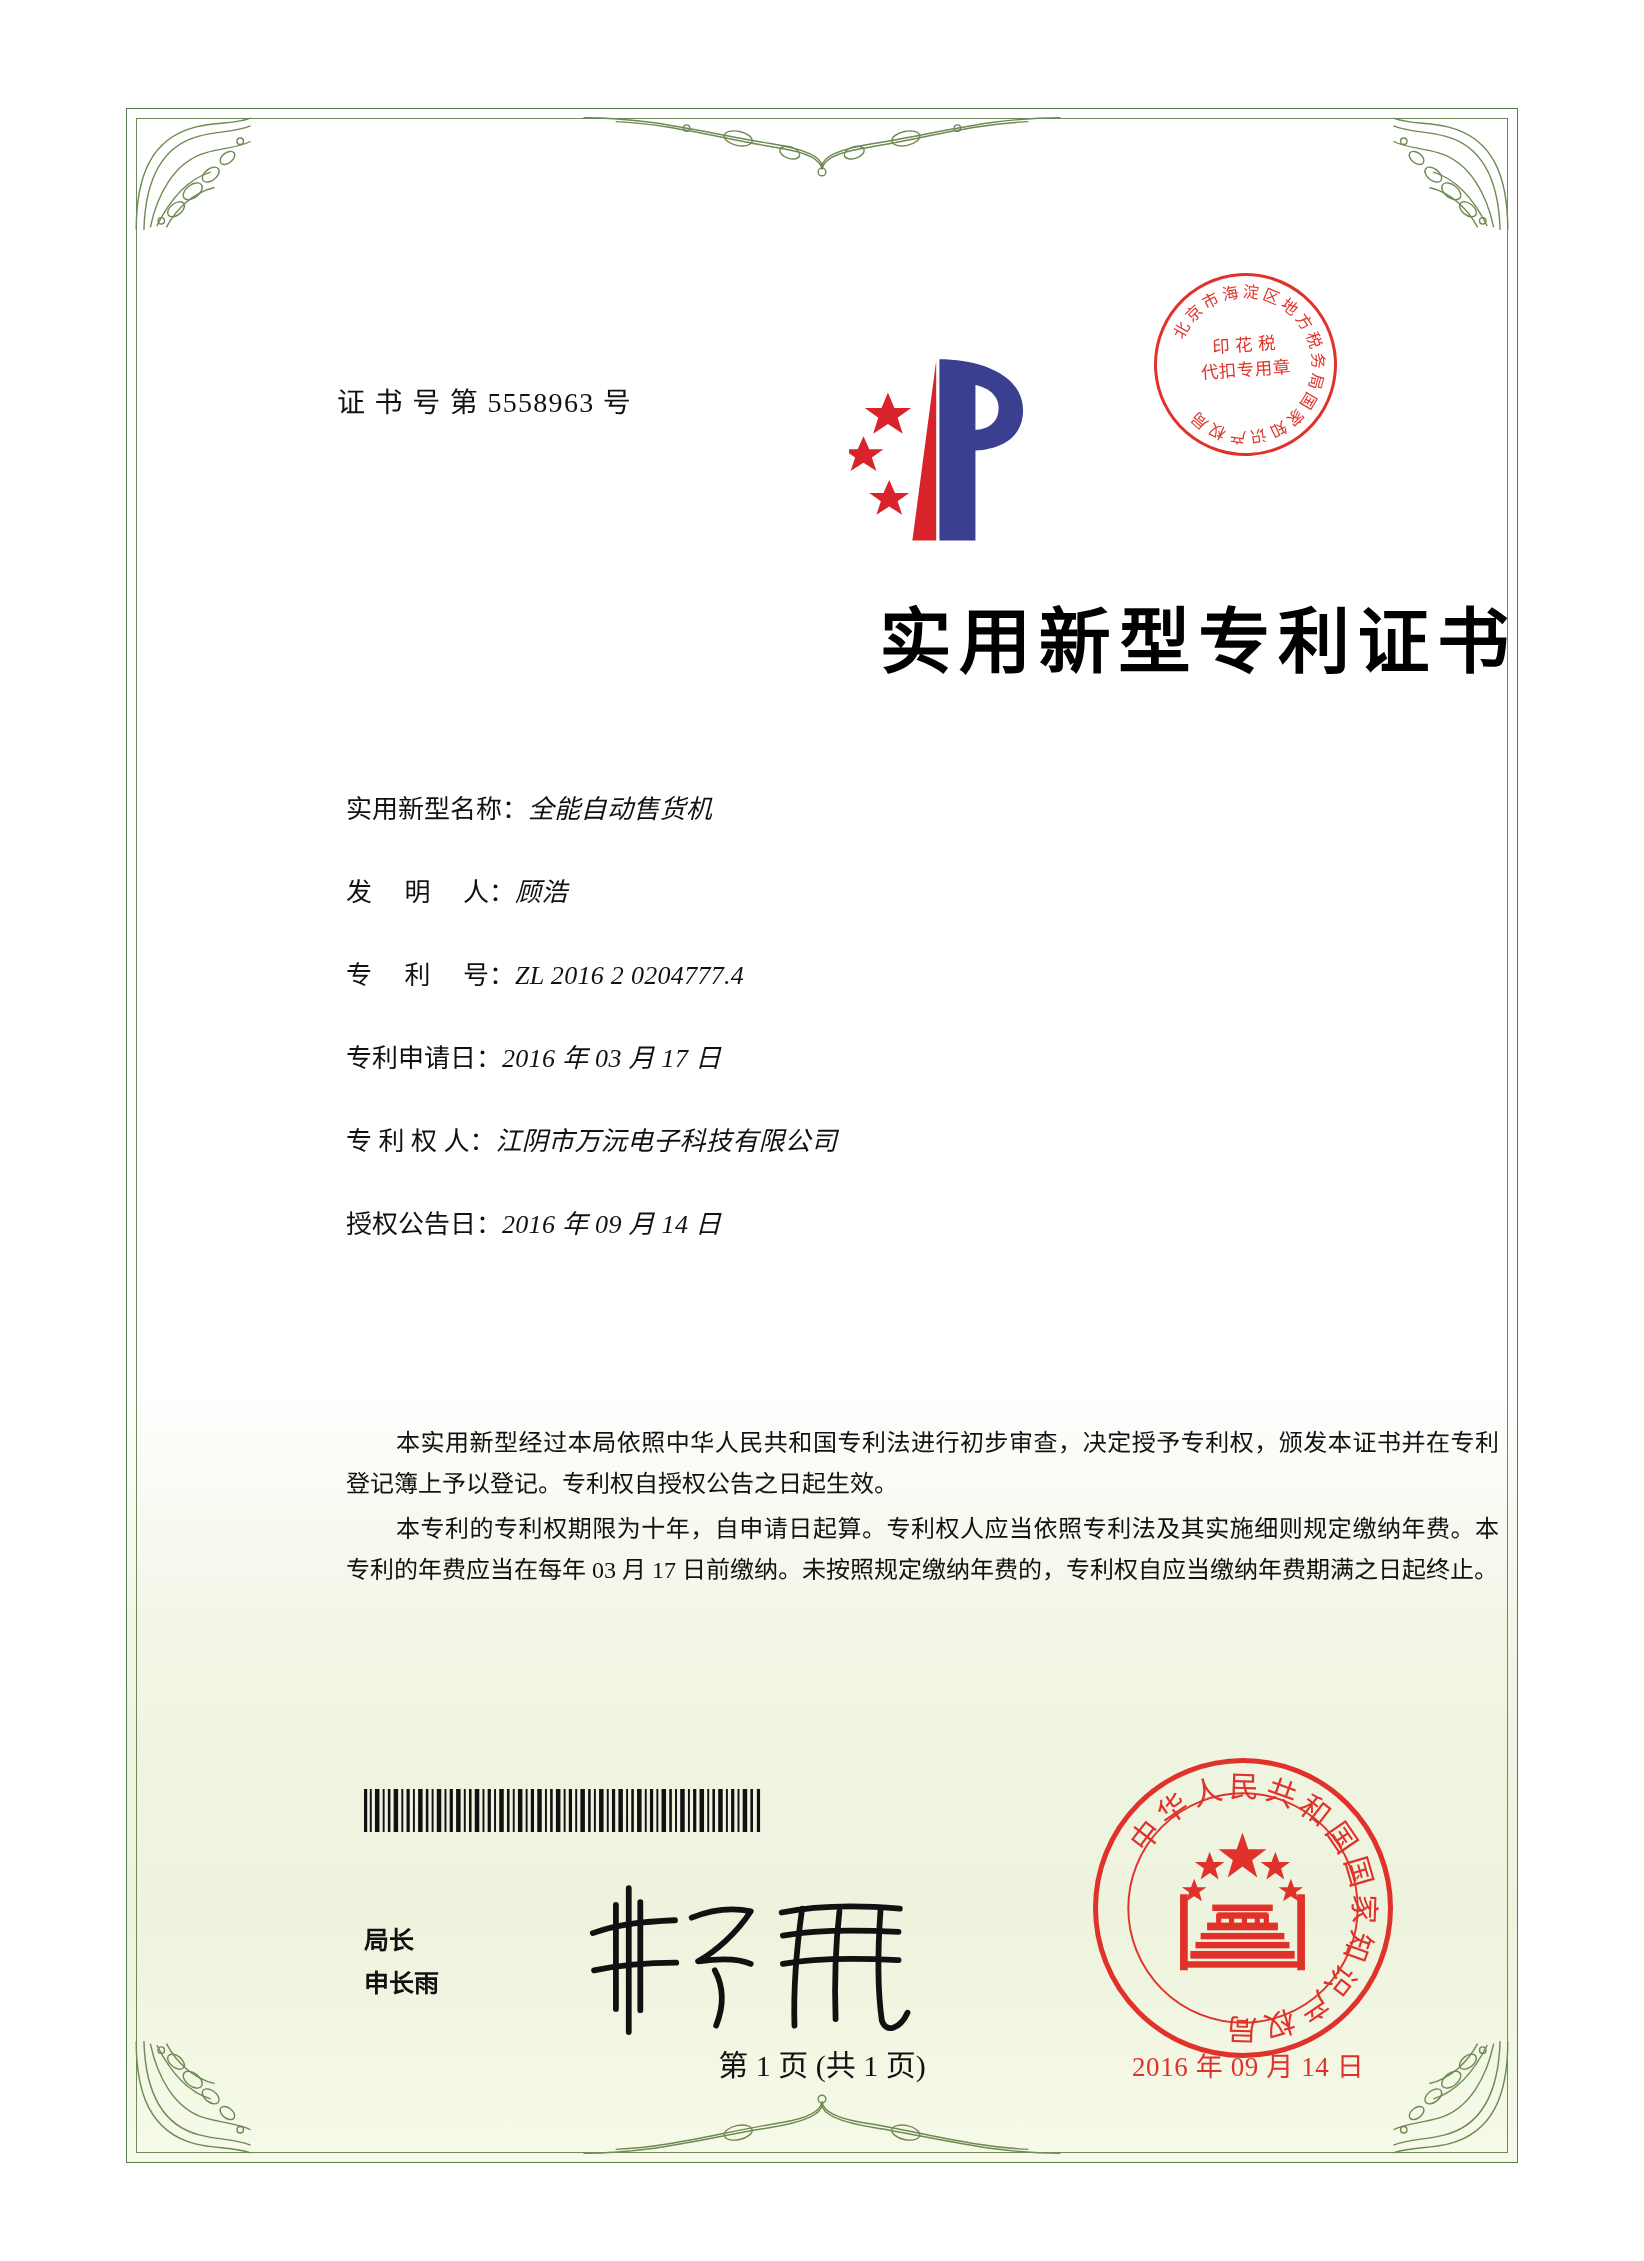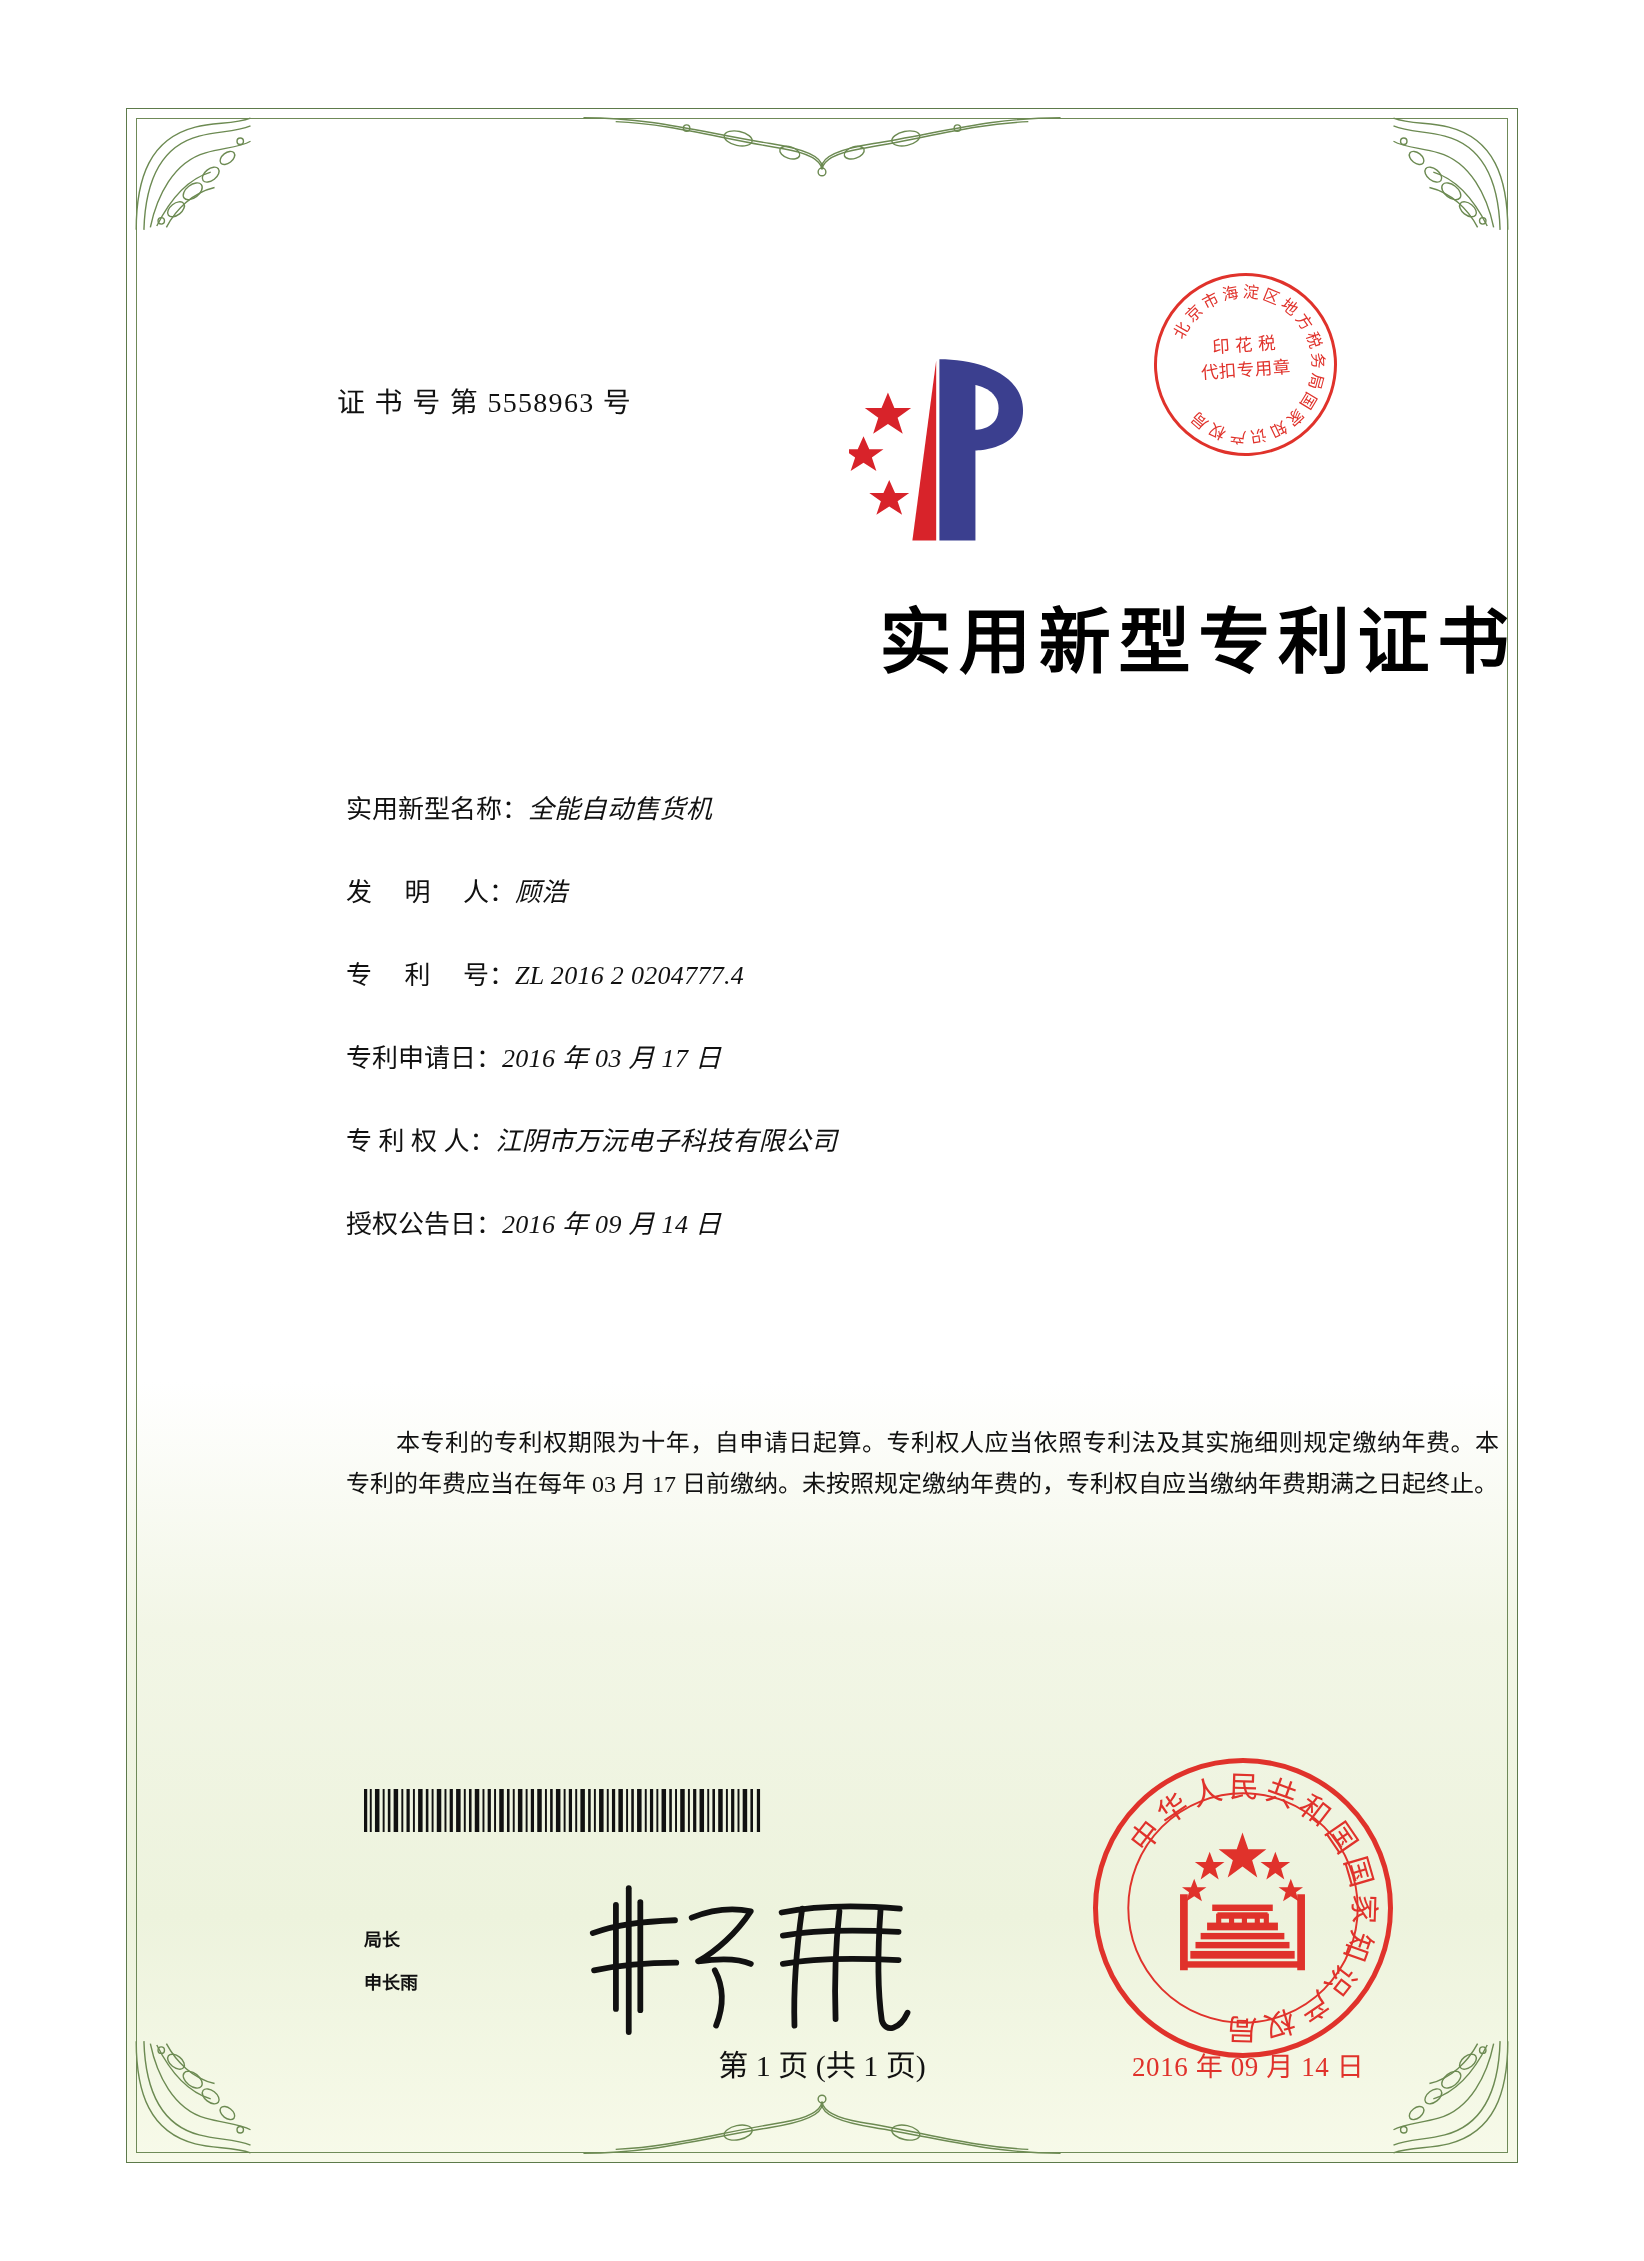--- a/index.html
+++ b/index.html
@@ -180,21 +180,21 @@
     top: 1680px;
     width: 398px;
     height: 43px;
   }
   .barcode svg { width: 100%; height: 100%; display: block; }
 
   .director-block {
     position: absolute;
     left: 237px;
     top: 1810px;
-    font-size: 18px;
+    font-size: 25px;
     line-height: 43px;
     font-weight: 700;
     color: #111;
   }
 
   .signature {
     position: absolute;
     left: 451px;
     top: 1765px;
     width: 361px;
@@ -386,20 +386,21 @@
       </div>
       <div class="field">
         <span class="lbl">专 利 权 人：</span><span class="val">江阴市万沅电子科技有限公司</span>
       </div>
       <div class="field">
         <span class="lbl">授权公告日：</span><span class="val">2016 年 09 月 14 日</span>
       </div>
     </div>
 
     <div class="paras">
+      <p>本实用新型经过本局依照中华人民共和国专利法进行初步审查，决定授予专利权，颁发本证书并在专利登记簿上予以登记。专利权自授权公告之日起生效。</p>
       <p>本专利的专利权期限为十年，自申请日起算。专利权人应当依照专利法及其实施细则规定缴纳年费。本专利的年费应当在每年 03 月 17 日前缴纳。未按照规定缴纳年费的，专利权自应当缴纳年费期满之日起终止。</p>
     </div>
 
     <div class="barcode">
       <svg viewBox="0 0 618 66" preserveAspectRatio="none">
         <g fill="#111">
           <rect x="0" y="0" width="5" height="66"></rect>
             <rect x="9" y="0" width="3" height="66"></rect>
           <rect x="17" y="0" width="7" height="66"></rect>
             <rect x="29" y="0" width="3" height="66"></rect>

